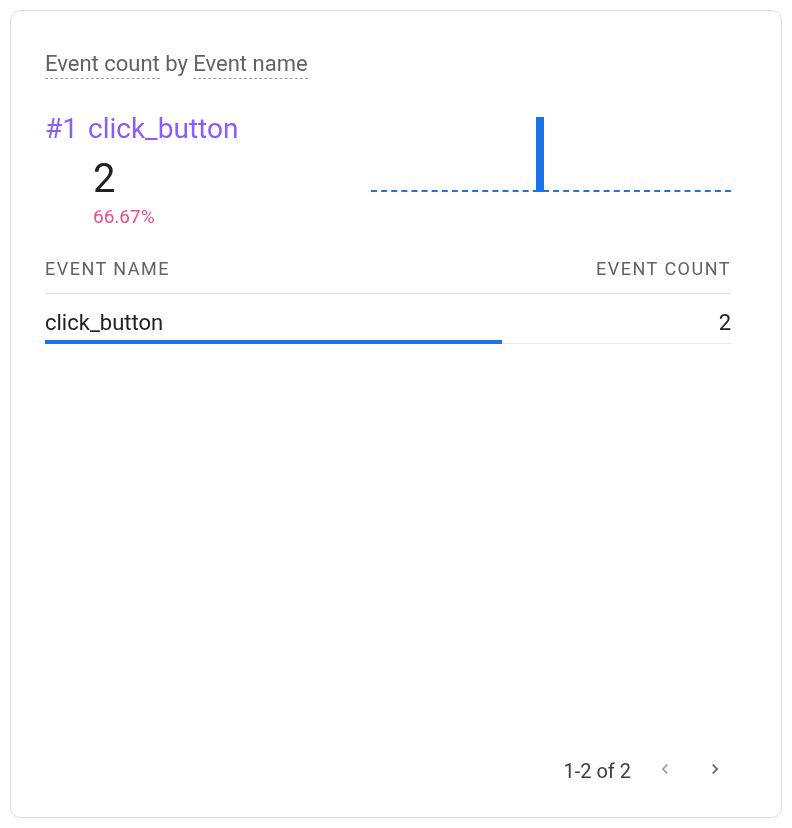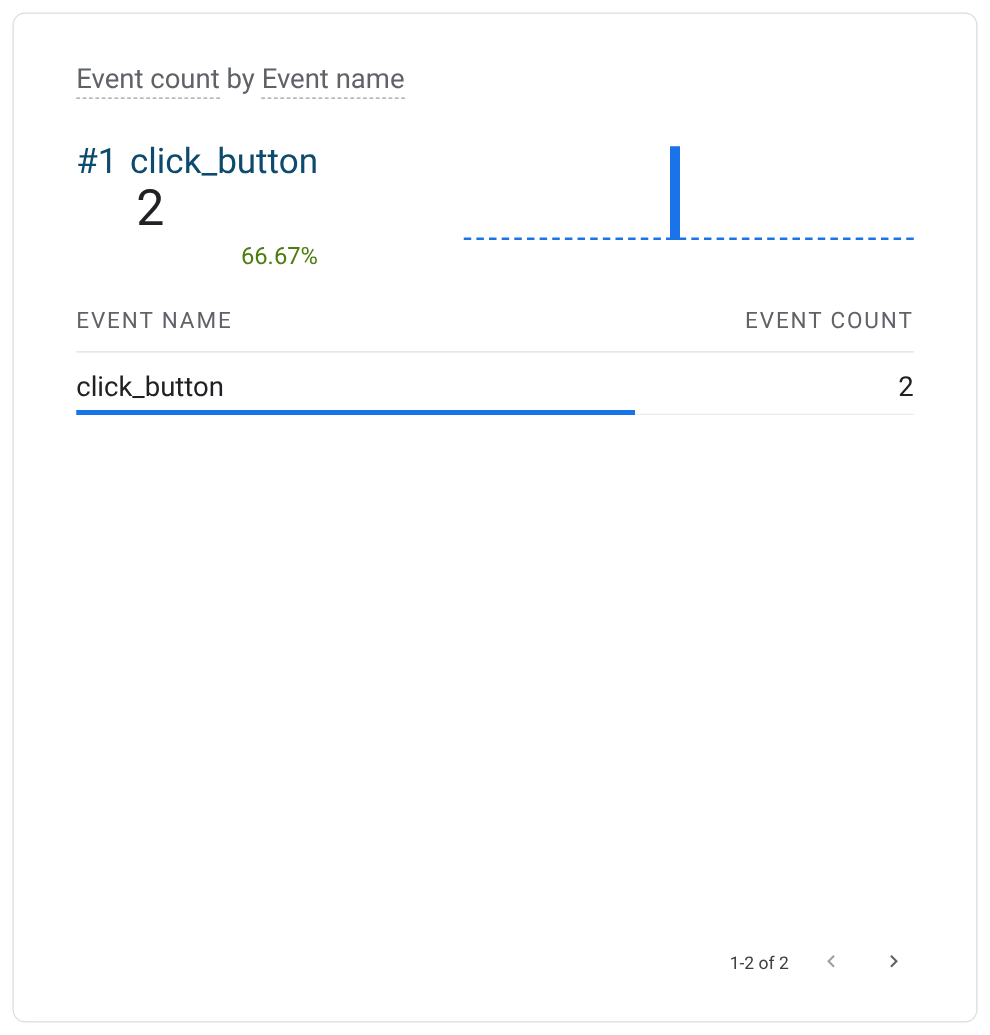--- a/index.html
+++ b/index.html
@@ -10,21 +10,21 @@
     body {
       font-family: 'Google Sans', Roboto, Arial, sans-serif;
       background: #fff;
       padding: 10px;
     }
     .card {
       width: 772px;
       height: 808px;
       border: 1px solid #dadce0;
       border-radius: 10px;
-      padding: 40px 50px 30px 50px;
+      padding: 40px 50px 30px 34px;
       position: relative;
       display: flex;
       flex-direction: column;
     }
     .card-title {
       color: #5f6368;
       font-size: 22px;
       font-weight: 400;
       margin-bottom: 36px;
     }
@@ -35,40 +35,39 @@
     .top-row {
       display: flex;
       align-items: flex-start;
       margin-bottom: 30px;
     }
     .top-left {
       flex: 0 0 auto;
     }
     .rank-line {
       font-size: 28px;
-      color: #0c4a6e;
+      color: #8b5cf6;
       font-weight: 400;
-      margin-bottom: 0;
+      margin-bottom: 12px;
     }
     .rank-line .rank {
       margin-right: 10px;
     }
     .big-number {
       font-size: 40px;
       color: #202124;
       font-weight: 400;
       margin-left: 48px;
       line-height: 1.1;
     }
     .percent {
       font-size: 19px;
-      color: #4d7c0f;
+      color: #ec4899;
       margin-left: 48px;
       margin-top: 4px;
-      text-align: right;
     }
     .sparkline-wrap {
       flex: 1;
       display: flex;
       align-items: flex-end;
       justify-content: flex-end;
       padding-left: 40px;
       padding-bottom: 4px;
     }
     .sparkline {
@@ -116,21 +115,21 @@
       height: 4px;
       background: #1a73e8;
     }
     .pager {
       margin-top: auto;
       display: flex;
       justify-content: flex-end;
       align-items: center;
       gap: 18px;
       color: #3c4043;
-      font-size: 14px;
+      font-size: 20px;
       padding-top: 20px;
     }
     .pager-btn {
       width: 32px;
       height: 32px;
       display: flex;
       align-items: center;
       justify-content: center;
       color: #9aa0a6;
       cursor: pointer;

